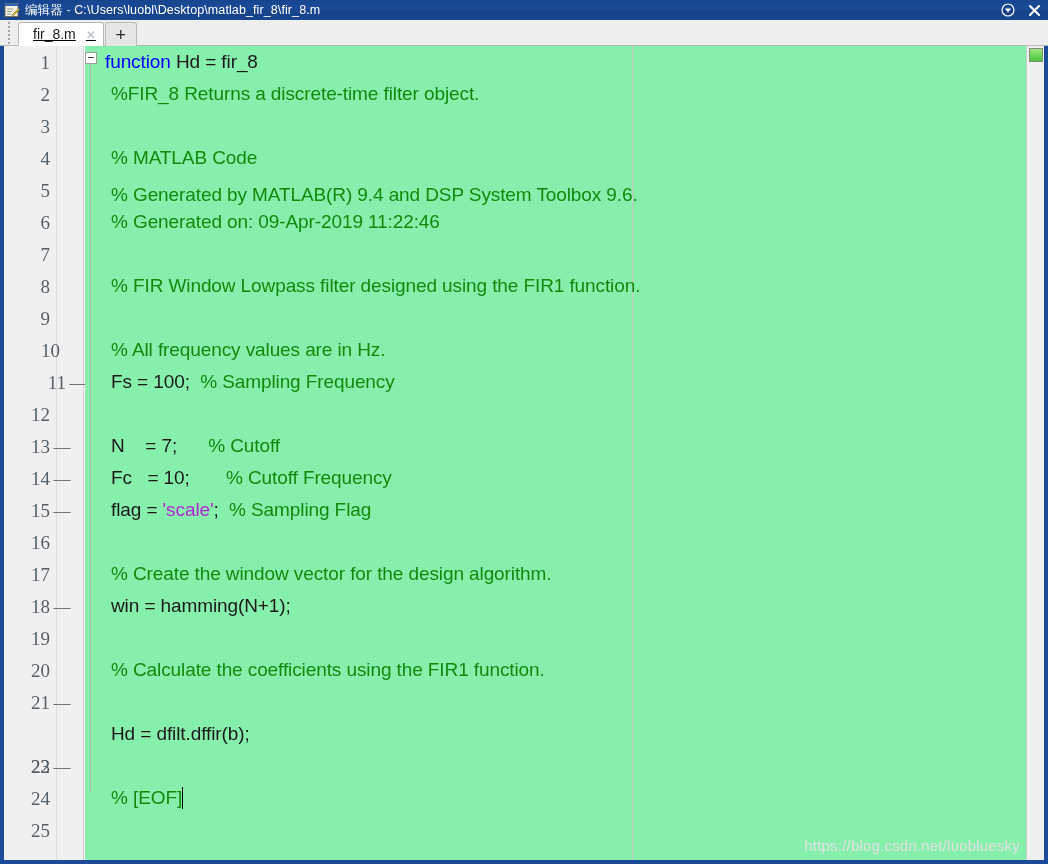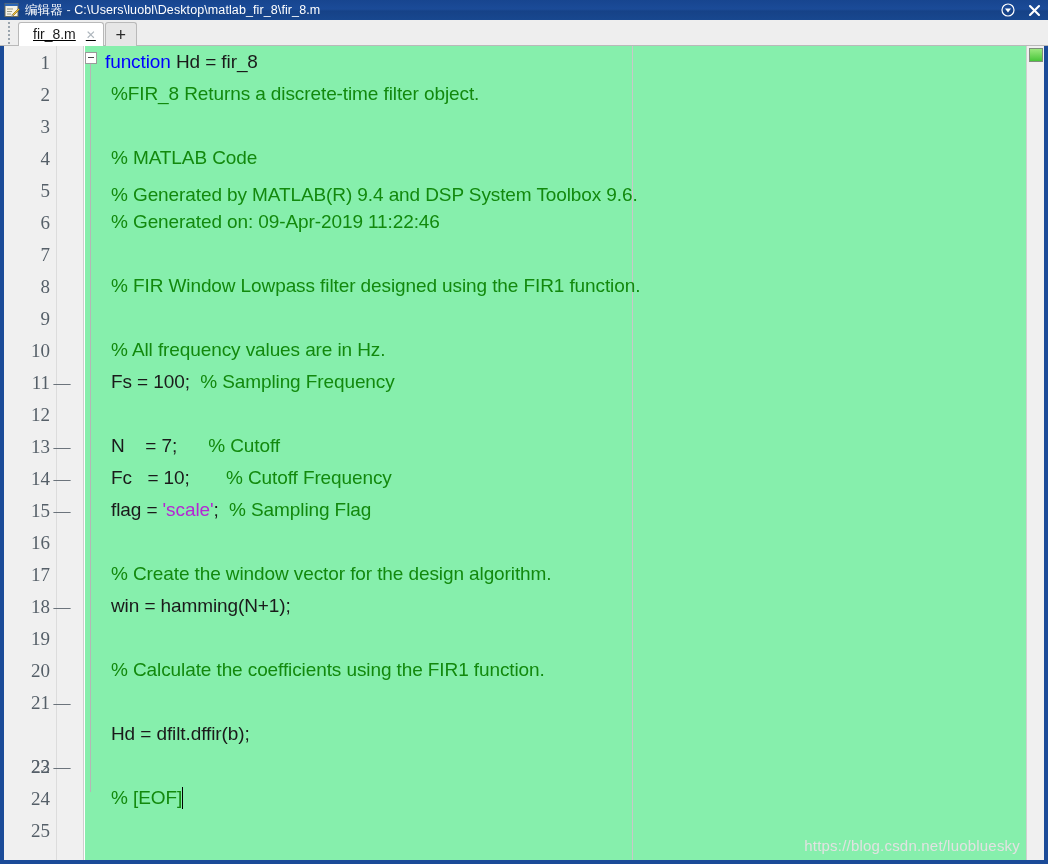--- a/index.html
+++ b/index.html
@@ -316,25 +316,25 @@
             <span class="bp"></span>
           </div>
           <div class="gutter-row" style="top: 224px;">
             <span class="ln">8</span>
             <span class="bp"></span>
           </div>
           <div class="gutter-row" style="top: 256px;">
             <span class="ln">9</span>
             <span class="bp"></span>
           </div>
-          <div class="gutter-row" style="top: 288px;">
+          <div class="gutter-row" style="top: 288px; justify-content: flex-end;">
             <span class="ln">10</span>
             <span class="bp"></span>
           </div>
-          <div class="gutter-row" style="top: 320px;">
+          <div class="gutter-row" style="top: 320px; padding-left: 16px;">
             <span class="ln">11</span>
             <span class="bp">—</span>
           </div>
           <div class="gutter-row" style="top: 352px;">
             <span class="ln">12</span>
             <span class="bp"></span>
           </div>
           <div class="gutter-row" style="top: 384px;">
             <span class="ln">13</span>
             <span class="bp">—</span>

